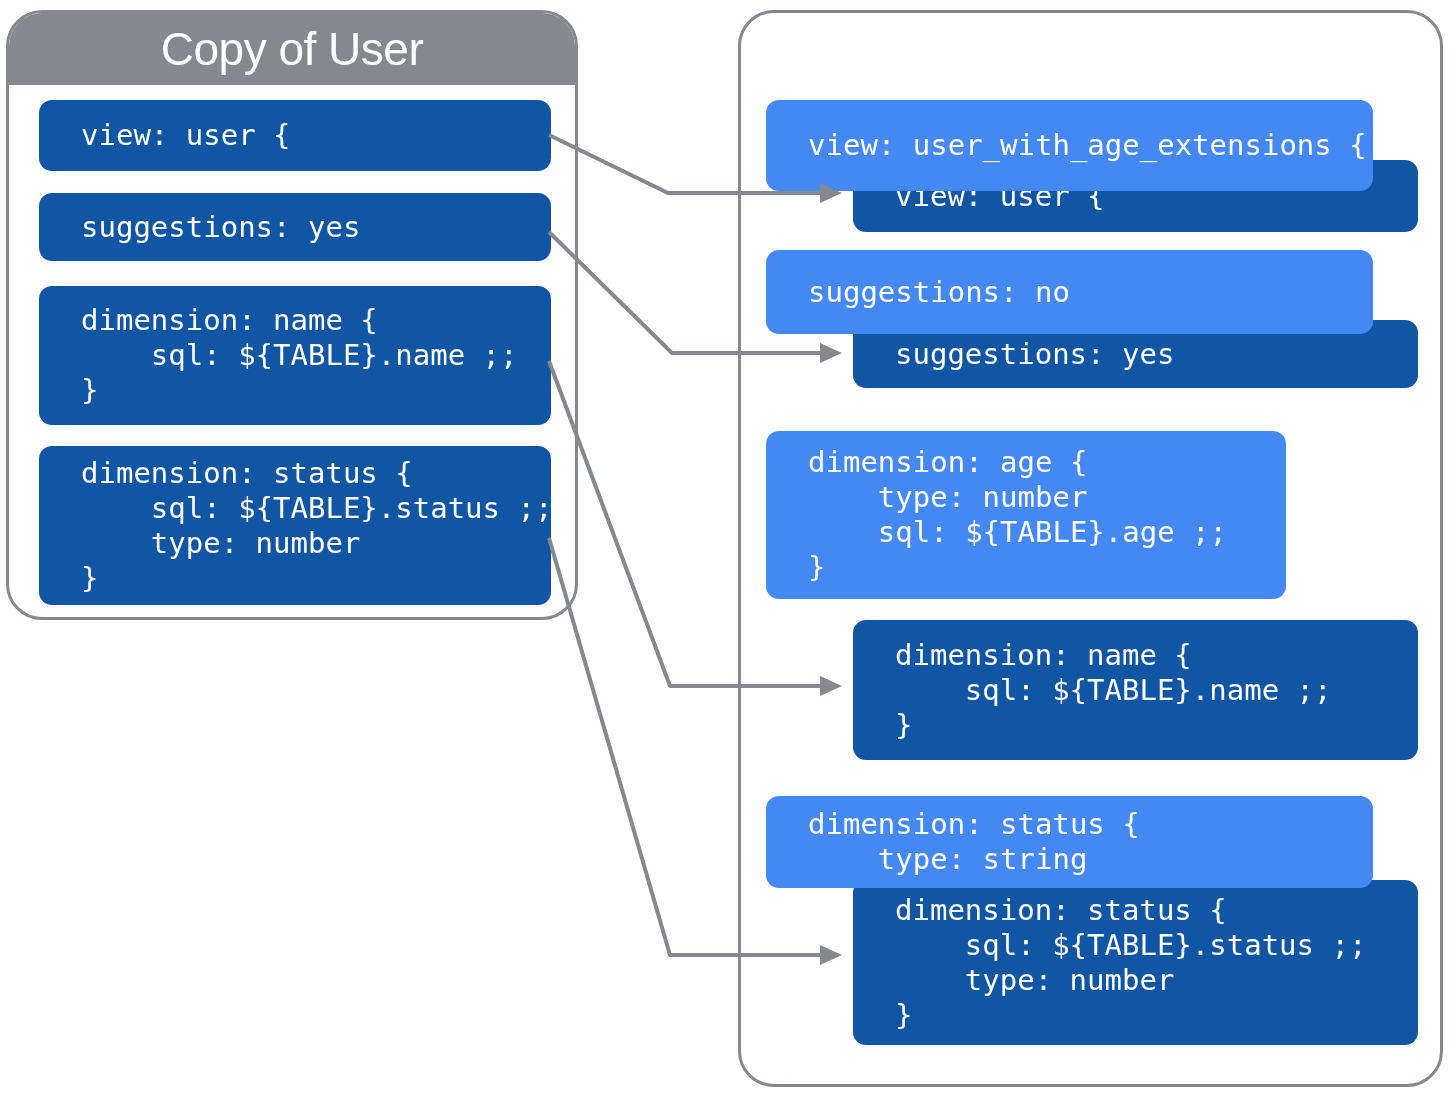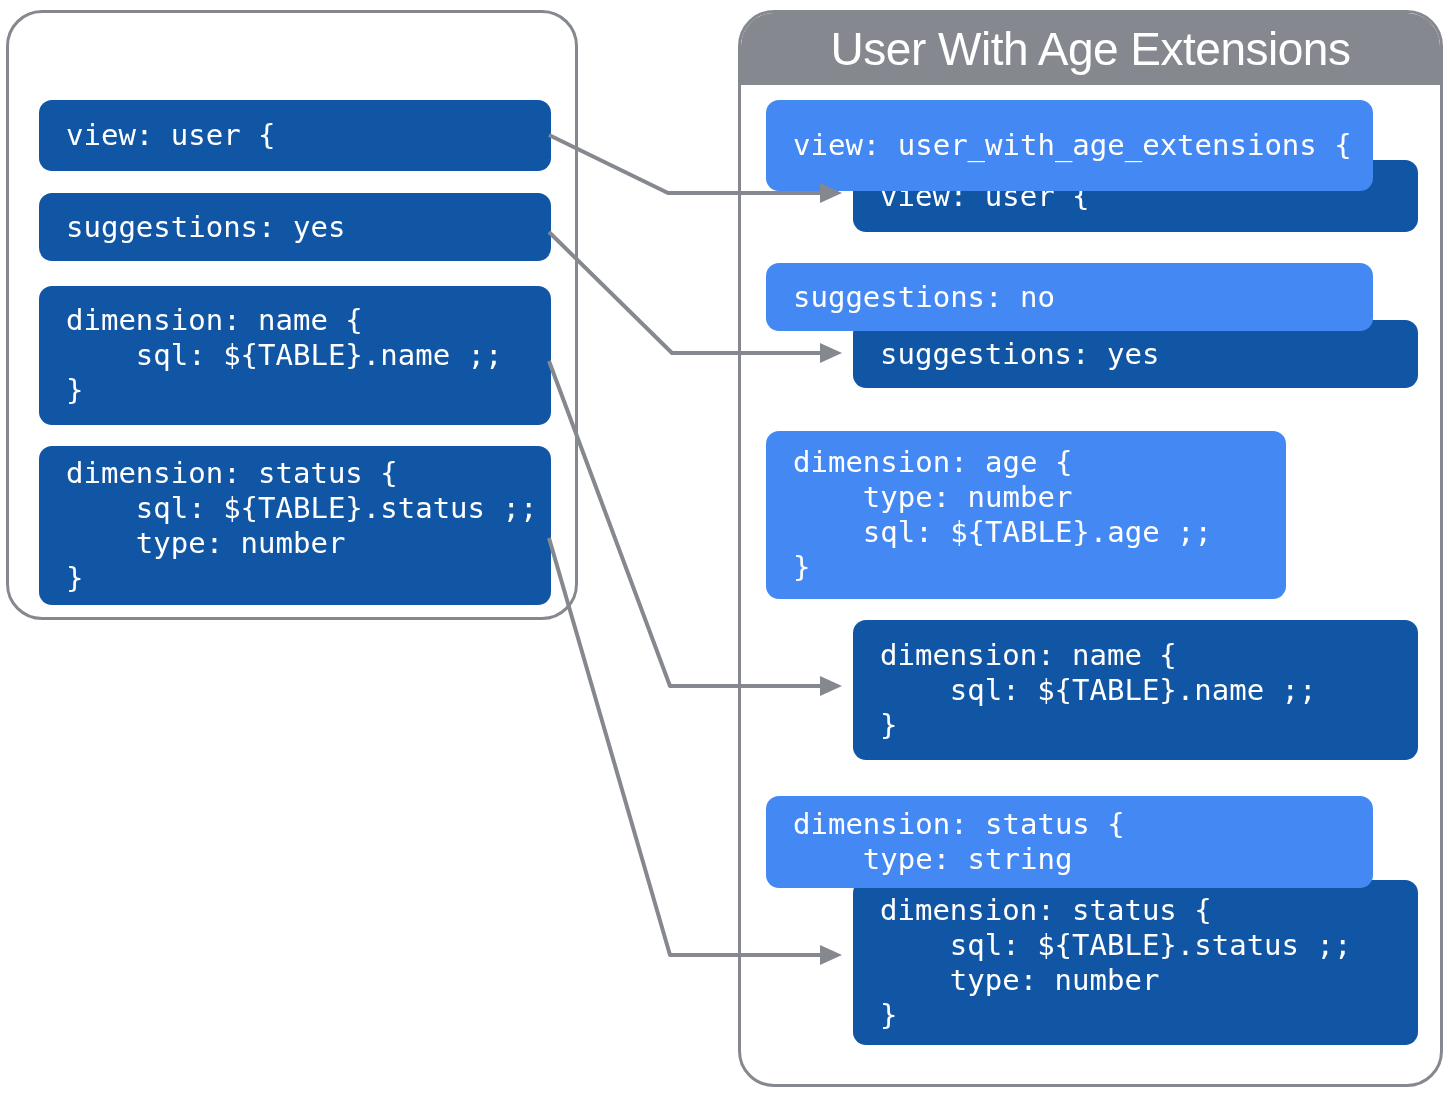--- a/index.html
+++ b/index.html
@@ -25,70 +25,70 @@
     color:var(--white);font-size:46px;font-weight:500;letter-spacing:-0.5px;
     white-space:nowrap;
   }
   .code-block{
     position:absolute;border-radius:13px;display:flex;align-items:center;
     box-sizing:border-box;
   }
   .code-block.dark{background:var(--dark-blue);z-index:1;}
   .code-block.light{background:var(--light-blue);z-index:2;}
   .code-text{
-    margin:0;padding:0 0 0 27px;color:var(--white);
+    margin:0;padding:0 0 0 42px;color:var(--white);
     font-family:"DejaVu Sans Mono","Liberation Mono",monospace;
     font-size:29px;line-height:35px;white-space:pre;
   }
   .arrow-layer{
     position:absolute;left:0;top:0;width:1450px;height:1096px;
     z-index:10;pointer-events:none;
   }
 </style>
 </head>
 <body>
 
 <div class="canvas">
 
   <div class="panel" style="left:6px;top:10px;width:572px;height:610px;">
+    <div class="panel-header">
+      <span class="panel-title">Copy of User</span>
+    </div>
     <div class="code-block dark" style="left:30px;top:87px;width:512px;height:71px;">
       <pre class="code-text">view: user {</pre>
     </div>
     <div class="code-block dark" style="left:30px;top:180px;width:512px;height:68px;">
       <pre class="code-text">suggestions: yes</pre>
     </div>
     <div class="code-block dark" style="left:30px;top:273px;width:512px;height:139px;">
       <pre class="code-text">dimension: name {
     sql: ${TABLE}.name ;;
 }</pre>
     </div>
     <div class="code-block dark" style="left:30px;top:433px;width:512px;height:159px;">
       <pre class="code-text">dimension: status {
     sql: ${TABLE}.status ;;
     type: number
 }</pre>
     </div>
   </div>
 
   <div class="panel" style="left:738px;top:10px;width:705px;height:1077px;">
-    <div class="panel-header">
-      <span class="panel-title">User With Age Extensions</span>
-    </div>
 
     <div class="code-block dark" style="left:112px;top:147px;width:565px;height:72px;">
       <pre class="code-text">view: user {</pre>
     </div>
     <div class="code-block light" style="left:25px;top:87px;width:607px;height:91px;">
       <pre class="code-text">view: user_with_age_extensions {</pre>
     </div>
 
     <div class="code-block dark" style="left:112px;top:307px;width:565px;height:68px;">
       <pre class="code-text">suggestions: yes</pre>
     </div>
-    <div class="code-block light" style="left:25px;top:250px;width:607px;height:68px;">
+    <div class="code-block light" style="left:25px;top:237px;width:607px;height:84px;">
       <pre class="code-text">suggestions: no</pre>
     </div>
 
     <div class="code-block light" style="left:25px;top:418px;width:520px;height:168px;">
       <pre class="code-text">dimension: age {
     type: number
     sql: ${TABLE}.age ;;
 }</pre>
     </div>
 

